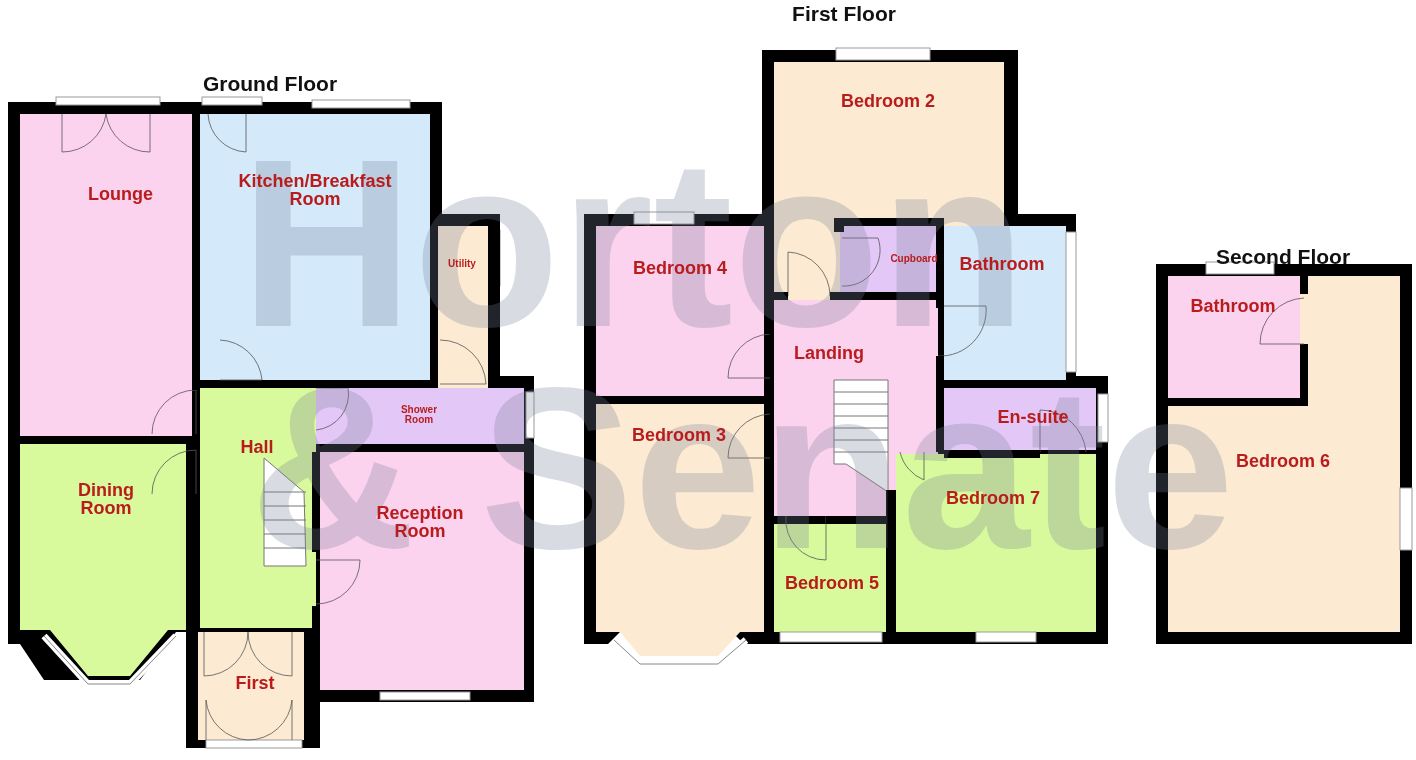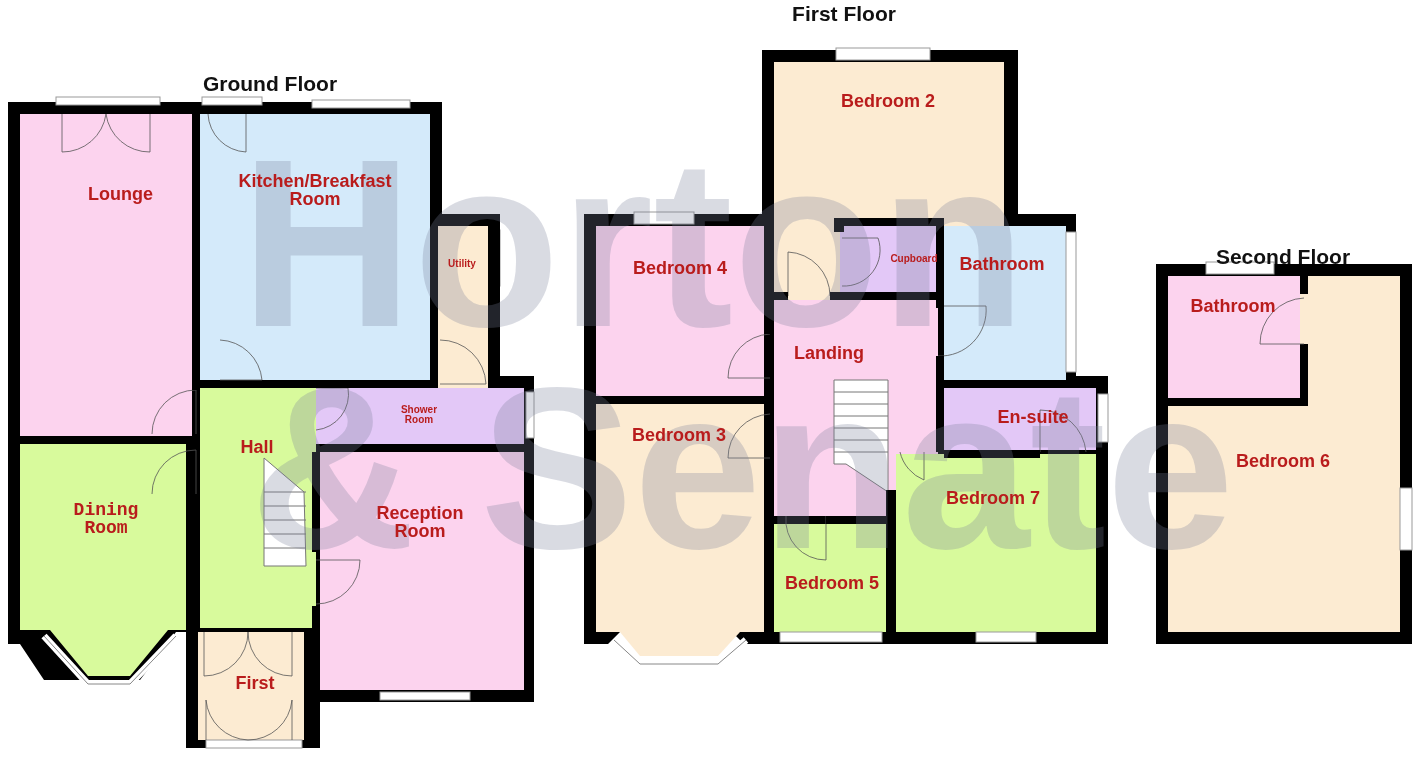--- a/index.html
+++ b/index.html
@@ -165,21 +165,21 @@
 
 <div class="floor-title" style="left:270px; top:49px;margin-top:23px;">Ground Floor</div>
 <div class="floor-title" style="left:844px; top:2px;">First Floor</div>
 <div class="floor-title" style="left:1283px; top:214px;margin-top:31px;">Second Floor</div>
 
 <div class="room-label fs18" style="left:106px; top:194px;padding-left:29px;"><span>Lounge</span></div>
 <div class="room-label fs18" style="left:315px; top:190px;"><span>Kitchen/Breakfast</span><br><span>Room</span></div>
 <div class="room-label fs13" style="left:462px; top:264px;"><span>Utility</span></div>
 <div class="room-label fs13" style="left:419px; top:415px;"><span>Shower</span><br><span>Room</span></div>
 <div class="room-label fs18" style="left:257px; top:447px;"><span>Hall</span></div>
-<div class="room-label fs18" style="left:106px; top:519px;font-family:Liberation Mono, monospace;"><span>Dining</span><br><span>Room</span></div>
+<div class="room-label fs18" style="left:106px; top:499px;"><span>Dining</span><br><span>Room</span></div>
 <div class="room-label fs18" style="left:420px; top:522px;"><span>Reception</span><br><span>Room</span></div>
 <div class="room-label fs18" style="left:255px; top:683px;"><span>First</span></div>
 
 <div class="room-label fs18" style="left:888px; top:101px;"><span>Bedroom 2</span></div>
 <div class="room-label fs18" style="left:680px; top:268px;"><span>Bedroom 4</span></div>
 <div class="room-label fs13" style="left:894px; top:259px;margin-left:20px;"><span>Cupboard</span></div>
 <div class="room-label fs18" style="left:1002px; top:264px;"><span>Bathroom</span></div>
 <div class="room-label fs18" style="left:829px; top:353px;"><span>Landing</span></div>
 <div class="room-label fs18" style="left:1015px; top:417px;padding-left:36px;"><span>En-suite</span></div>
 <div class="room-label fs18" style="left:679px; top:435px;"><span>Bedroom 3</span></div>

